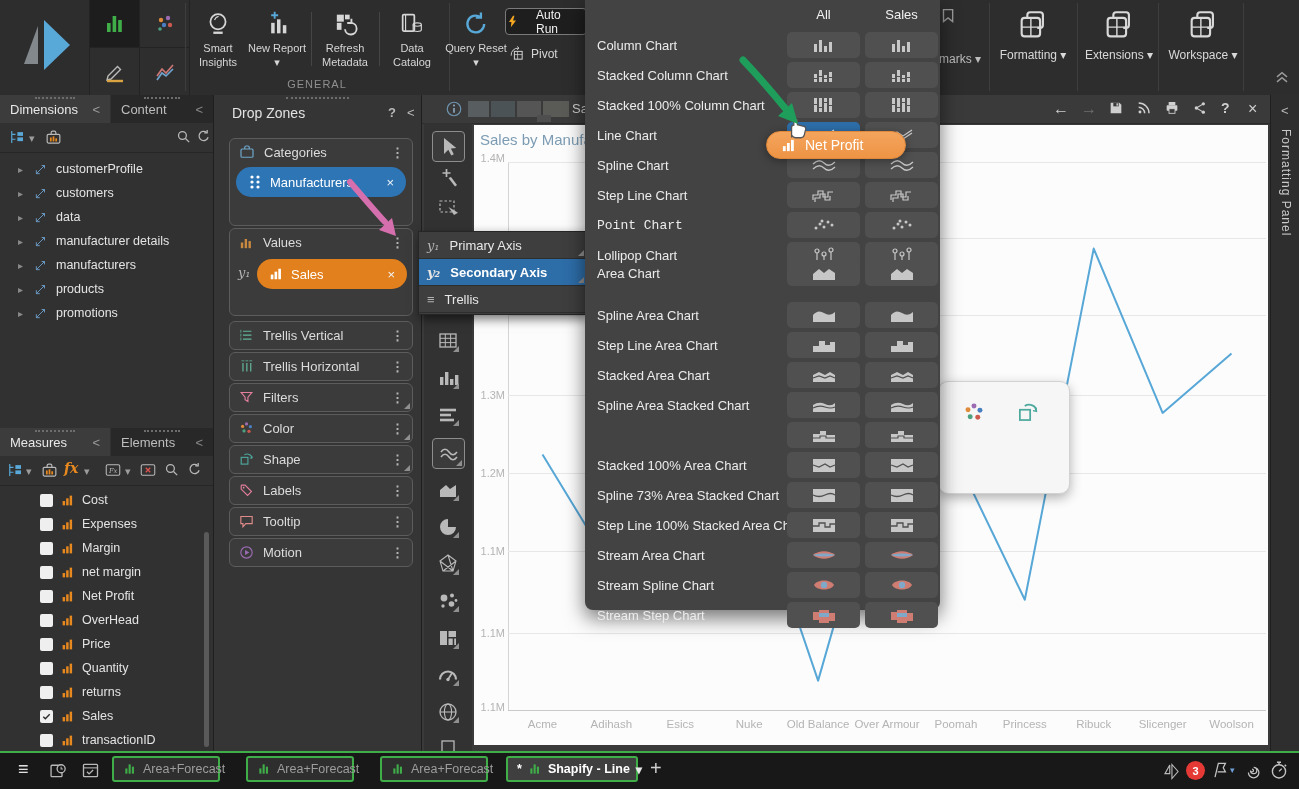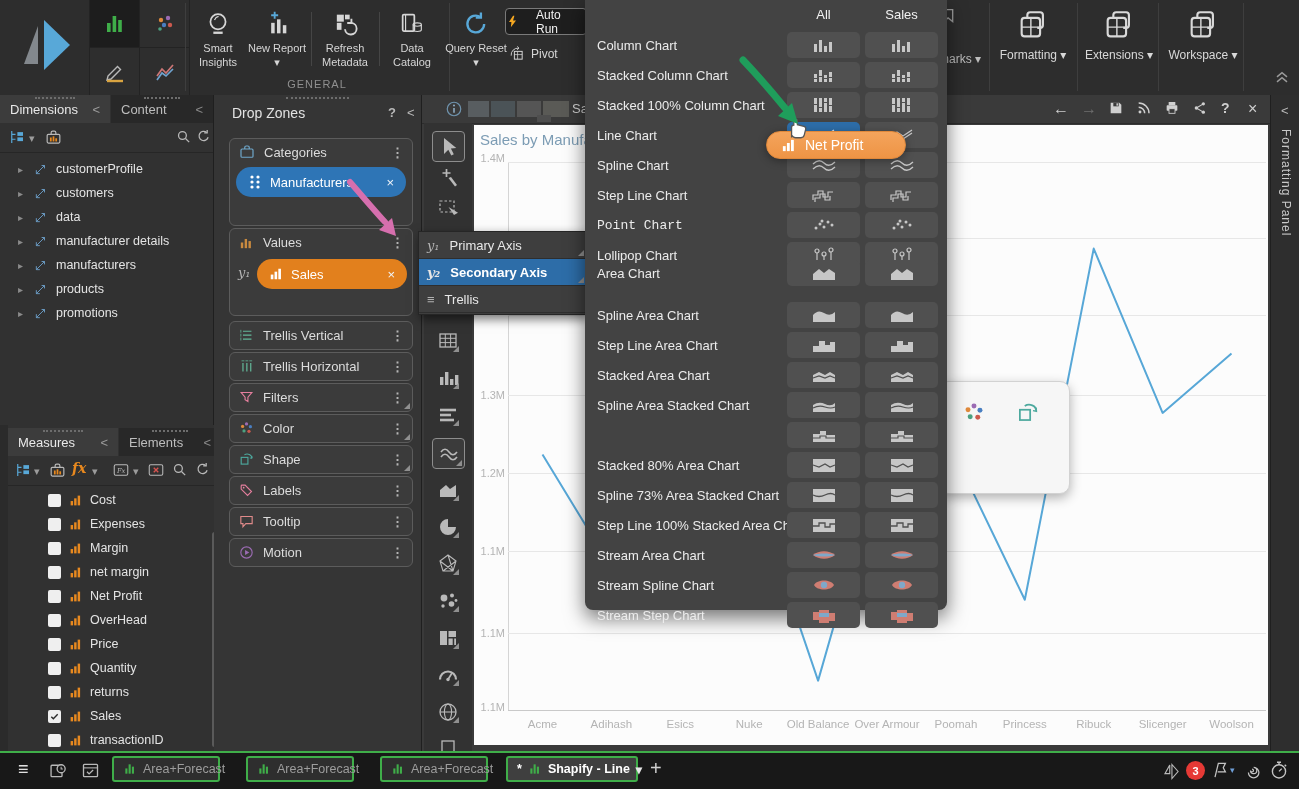--- a/index.html
+++ b/index.html
@@ -41,21 +41,21 @@
   .pill{position:absolute;height:30px;border-radius:16px;display:flex;align-items:center;gap:8px;padding:0 12px;box-sizing:border-box;color:#fff;font-size:13px;}
   .pillx{margin-left:auto;color:#f0f4f8;font-size:13px;}
   .cnr::after{content:"";position:absolute;right:2px;bottom:2px;border-left:6px solid transparent;border-bottom:6px solid #8f8f8f;}
   .ax{font-family:"DejaVu Serif",serif;font-style:italic;color:#b5b5b5;font-size:13px;}
   
   #axismenu{left:418px;top:231px;width:167px;height:82px;background:#3e3e3e;border:1px solid #262626;box-shadow:2px 4px 10px rgba(0,0,0,.55);z-index:45;}
   .amrow{position:relative;height:27px;display:flex;align-items:center;gap:10px;padding:0 8px;font-size:13px;color:#e8e8e8;border-bottom:1px solid #2e2e2e;box-sizing:border-box;}
   .amrow.sel{background:#2d6da8;color:#fff;font-weight:bold;}
   .amrow.sel .ax{color:#e5e5e5;}
   
-  #chartmenu{left:585px;top:0;width:355px;height:610px;background:#434343;border-radius:0 0 8px 8px;box-shadow:0 8px 20px rgba(0,0,0,.55);z-index:50;padding-left:7px;}
+  #chartmenu{left:585px;top:0;width:355px;height:610px;background:#434343;border-radius:0 0 8px 8px;box-shadow:0 8px 20px rgba(0,0,0,.55);z-index:50;}
   .mhdr{position:absolute;top:0;height:28px;width:73px;display:flex;align-items:center;justify-content:center;font-size:13px;color:#f2f2f2;}
   .mrow{position:absolute;left:0;width:100%;height:30px;}
   .mlabel{position:absolute;left:12px;top:0;height:30px;display:flex;align-items:center;font-size:13px;color:#ececec;white-space:nowrap;}
   .mcell{position:absolute;top:2px;width:73px;height:26px;background:#505050;border-radius:5px;display:flex;align-items:center;justify-content:center;color:#c7c7c7;}
   .mcell.sel{background:#2d6da8;color:#d9e8f5;}
   
   #view{left:422px;top:95px;width:848px;height:656px;background:#3a3a3a;}
   #viewbar{position:absolute;left:0;top:0;width:100%;height:28px;background:#3a3a3a;border-bottom:1px solid #2c2c2c;}
   .vic{position:absolute;top:5px;color:#cfcfcf;font-size:14px;}
   #toolstrip{position:absolute;left:2px;top:28px;width:48px;height:628px;background:#323232;}
@@ -332,21 +332,21 @@
                 <path d="M4 20 L18 6"></path>
                 <path d="M13 6 h5 v5"></path>
                 <path d="M4 14 v6 h6"></path>
               </g>
             </svg></span>
           <span>promotions</span>
         </div>
       </div>
   </div>
 
-  <div class="panel" style="left:8px;top:425px;width:213px;height:326px;">
+  <div class="panel" style="left:0;top:425px;width:213px;height:326px;">
     <div class="ptab on" style="left:0;top:3px;width:110px;">
       <span>Measures</span>
       <span style="color:#9c9c9c;">&lt;</span>
     </div>
     <div class="ptab off" style="left:111px;top:3px;width:102px;">
       <span>Elements</span>
       <span style="color:#8a8a8a;">&lt;</span>
     </div>
     <div class="ptoolbar" style="top:31px;border-bottom:1px solid #262626;height:29px;">
       <span class="ic" style="left:6px;"><svg width="18" height="18" viewBox="0 0 24 24" xmlns="http://www.w3.org/2000/svg">
@@ -1161,21 +1161,21 @@
             </svg>
           </div>
           <div class="mcell" style="left: 280px;">
             <svg width="32" height="16" viewBox="0 0 26 16" xmlns="http://www.w3.org/2000/svg">
               <path d="M2 15 V7 H9 V4 H15 V8 H24 V15 Z" fill="currentColor"></path>
               <path d="M2 11 H9 V9 H15 V11 H24" stroke="#505050" stroke-width="1.2" fill="none"></path>
             </svg>
           </div>
         </div>
         <div class="mrow" style="top: 450px;">
-          <div class="mlabel">Stacked 80% Area Chart</div>
+          <div class="mlabel">Stacked 100% Area Chart</div>
           <div class="mcell" style="left: 202px;">
             <svg width="32" height="16" viewBox="0 0 26 16" xmlns="http://www.w3.org/2000/svg">
               <rect x="2" y="2" width="22" height="13" fill="currentColor"></rect>
               <path d="M2 8 L8 10 L14 7 L19 10 L24 8" stroke="#505050" stroke-width="1.3" fill="none"></path>
             </svg>
           </div>
           <div class="mcell" style="left: 280px;">
             <svg width="32" height="16" viewBox="0 0 26 16" xmlns="http://www.w3.org/2000/svg">
               <rect x="2" y="2" width="22" height="13" fill="currentColor"></rect>
               <path d="M2 8 L8 10 L14 7 L19 10 L24 8" stroke="#505050" stroke-width="1.3" fill="none"></path>

